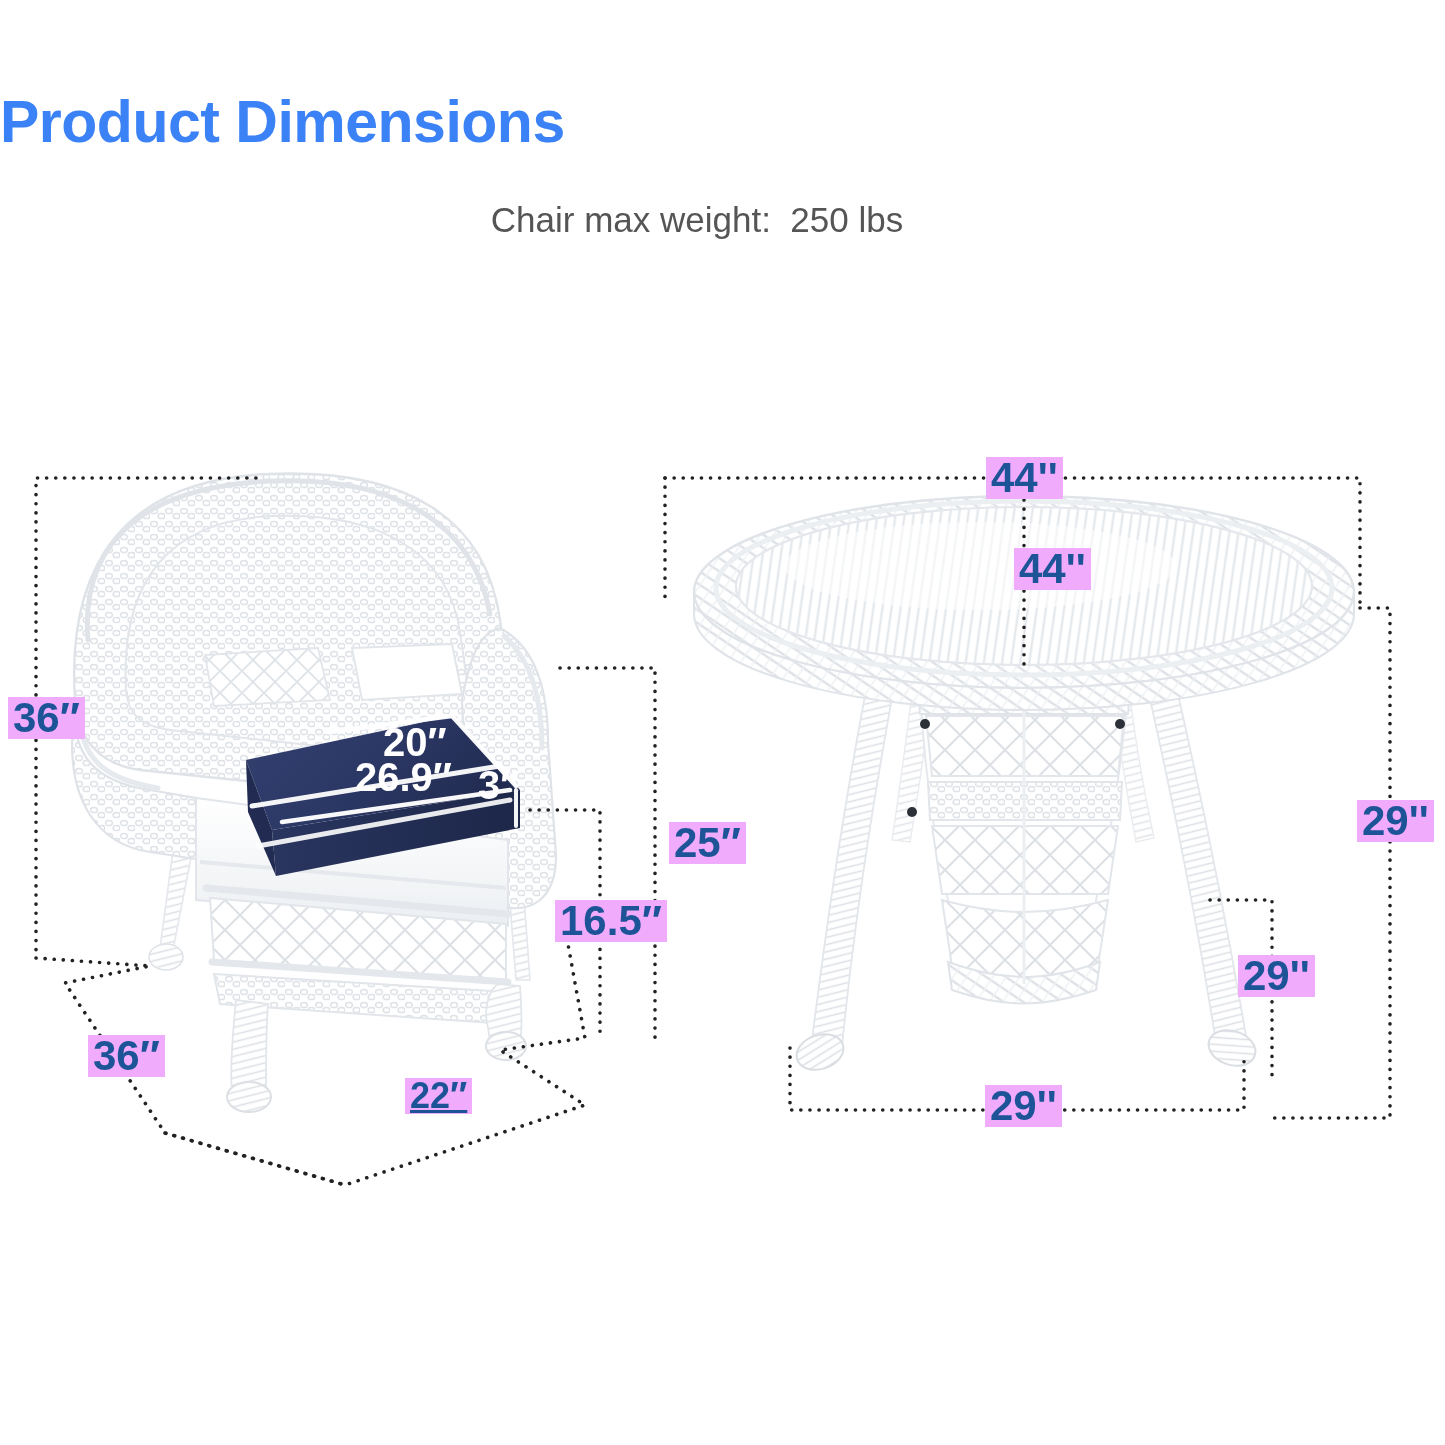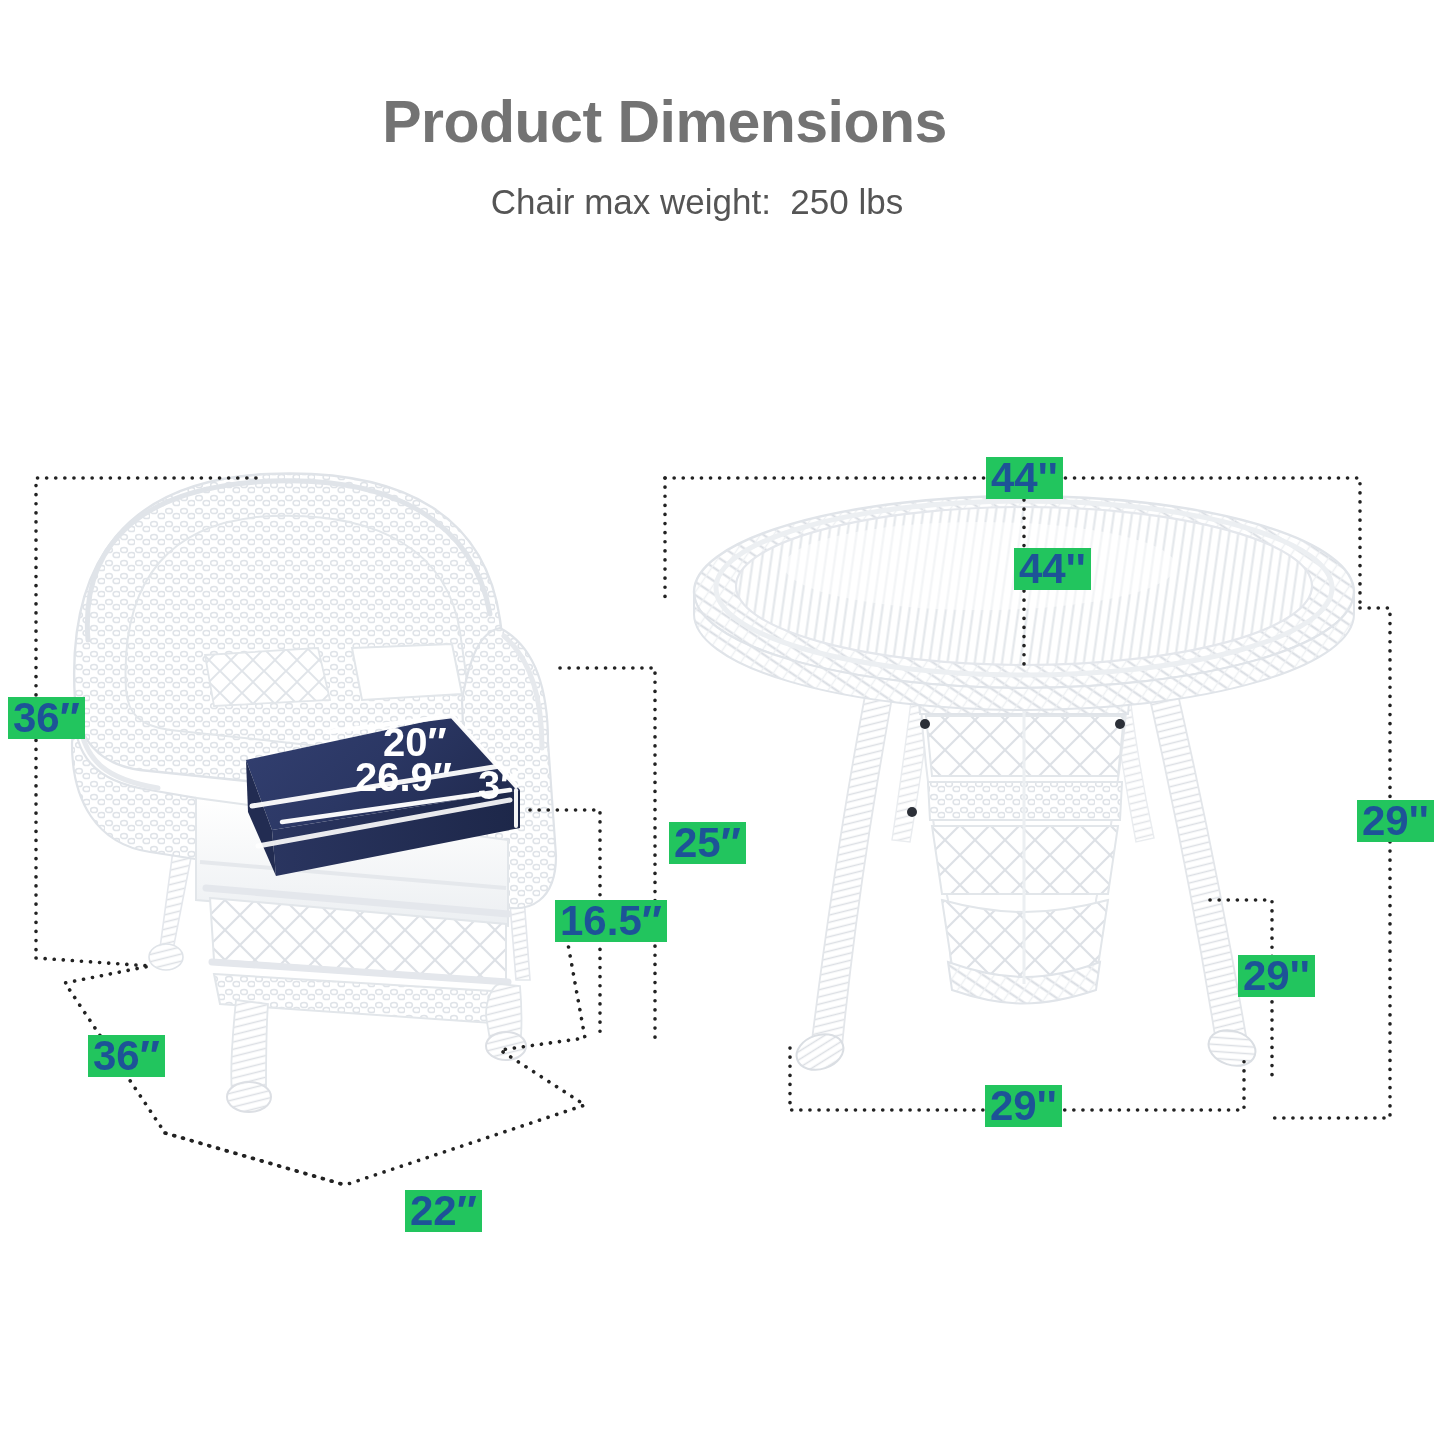--- a/index.html
+++ b/index.html
@@ -2,33 +2,33 @@
 <html><head>
 <meta charset="utf-8">
 <style>
   html,body{margin:0;padding:0;background:#fff;}
   body{width:1445px;height:1445px;position:relative;overflow:hidden;
        font-family:"Liberation Sans",sans-serif;background:#fff;}
   .stage{position:absolute;left:0;top:0;width:1445px;height:1445px;}
 
   
   #title{
-    position:absolute;left:0;top:92px;width:1329px;text-align:center;
-    font-size:59px;font-weight:bold;color:#737373;letter-spacing:-0.5px;
+    position:absolute;left:0;top:92px;width:1329px;text-align:left;
+    font-size:59px;font-weight:bold;color:#3b82f6;letter-spacing:-0.5px;
     line-height:1.05;white-space:pre;
   }
   #subtitle{
-    position:absolute;left:0;top:182px;width:1394px;text-align:center;
+    position:absolute;left:0;top:200px;width:1394px;text-align:center;
     font-size:35px;font-weight:normal;color:#555555;white-space:pre;
   }
 
   
   .dim{
     position:absolute;color:#1d5397;font-weight:bold;white-space:nowrap;
-    background:#22c55e;line-height:1;padding:0 5px;
+    background:#f0abfc;line-height:1;padding:0 5px;
   }
   .dim.on-cushion{color:#ffffff;background:transparent;padding:0;}
 </style>
 </head>
 <body>
 
 <div class="stage">
 
   <div id="title">Product Dimensions</div>
   <div id="subtitle">Chair max weight:  250 lbs</div>
@@ -232,21 +232,21 @@
   <div class="dim on-cushion" style="left:355px;top:757px;font-size:40px;">26.9″</div>
 
   <div class="dim on-cushion" style="left:478px;top:765px;font-size:40px;">3″</div>
 
   <div class="dim" style="left:633px;top:822px;font-size:42px;margin-left:36px;">25″</div>
 
   <div class="dim" style="left:555px;top:900px;font-size:42px;">16.5″</div>
 
   <div class="dim" style="left:88px;top:1035px;font-size:42px;">36″</div>
 
-  <div class="dim" style="left:405px;top:1190px;font-size:42px;">22″</div>
+  <div class="dim" style="left:405px;top:1078px;font-size:36px;text-decoration:underline;">22″</div>
 
   <div class="dim" style="left:986px;top:457px;font-size:42px;">44''</div>
 
   <div class="dim" style="left:1014px;top:548px;font-size:42px;">44''</div>
 
   <div class="dim" style="left:1357px;top:800px;font-size:42px;">29''</div>
 
   <div class="dim" style="left:1238px;top:955px;font-size:42px;">29''</div>
 
   <div class="dim" style="left:985px;top:1085px;font-size:42px;">29''</div>

